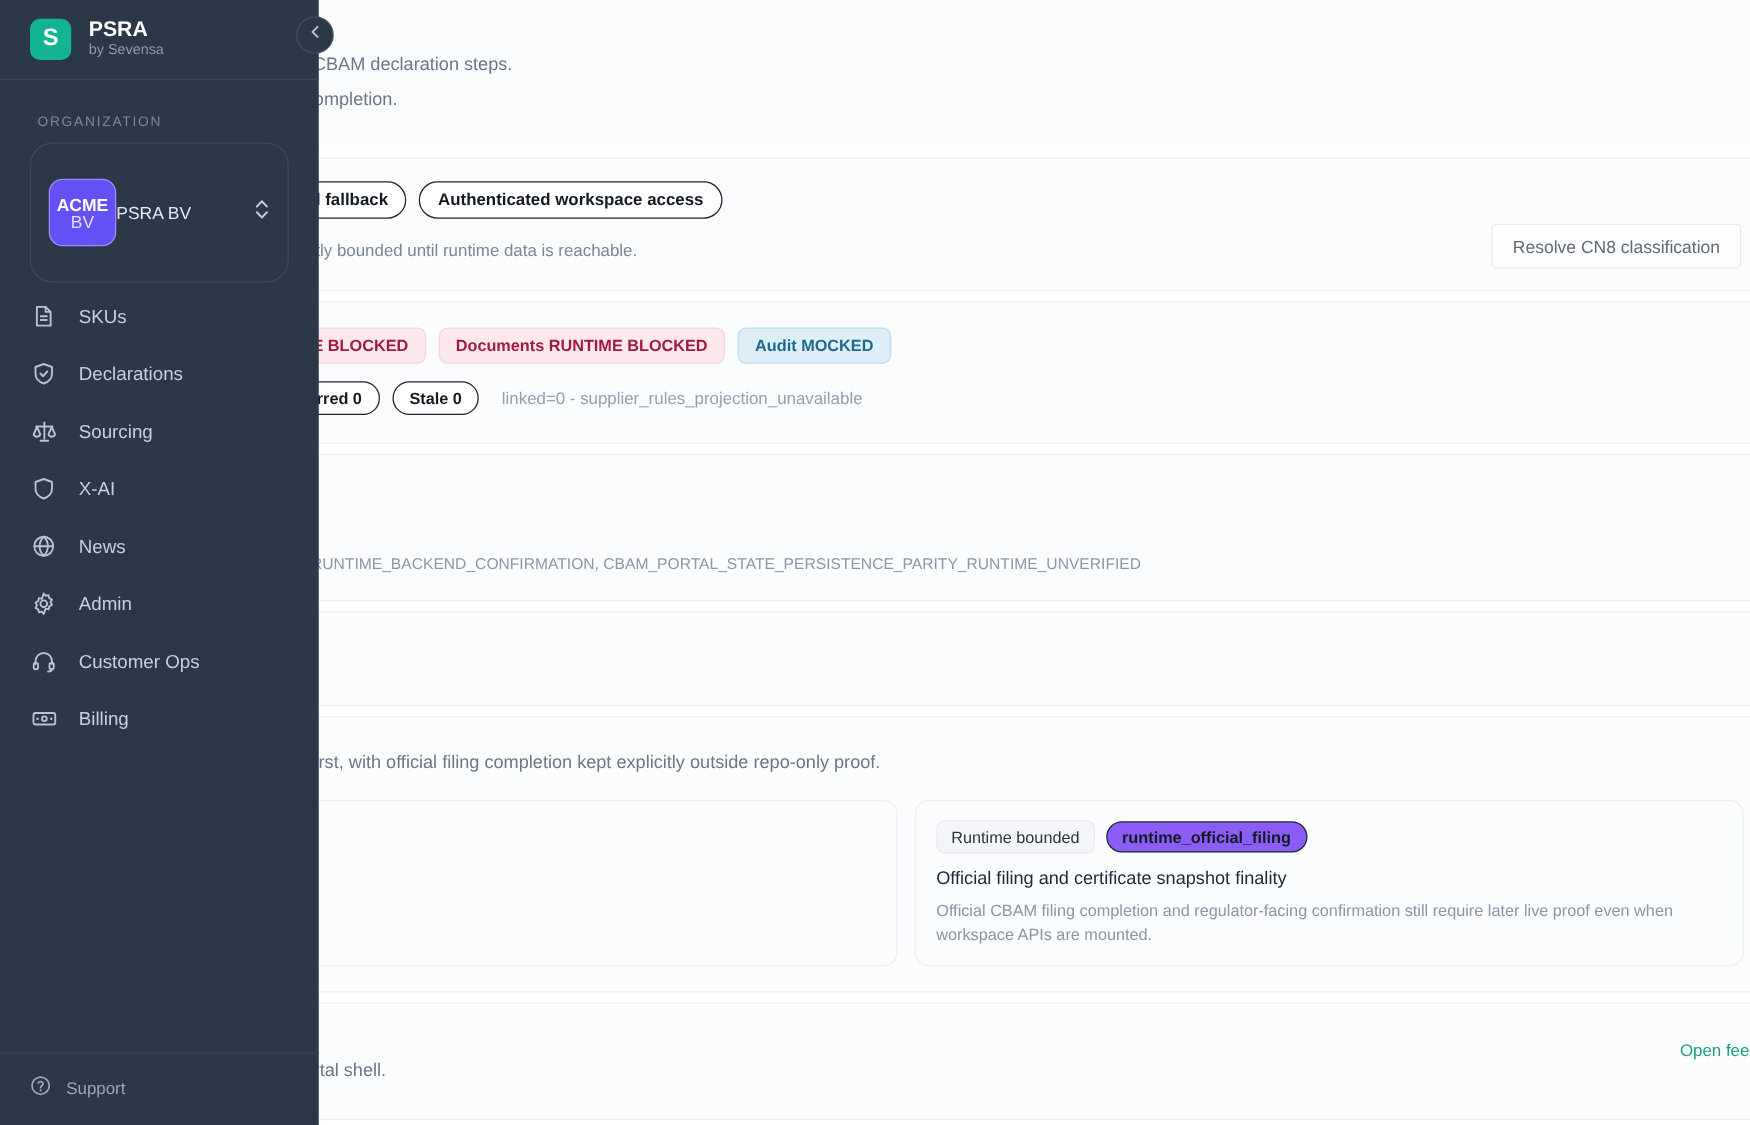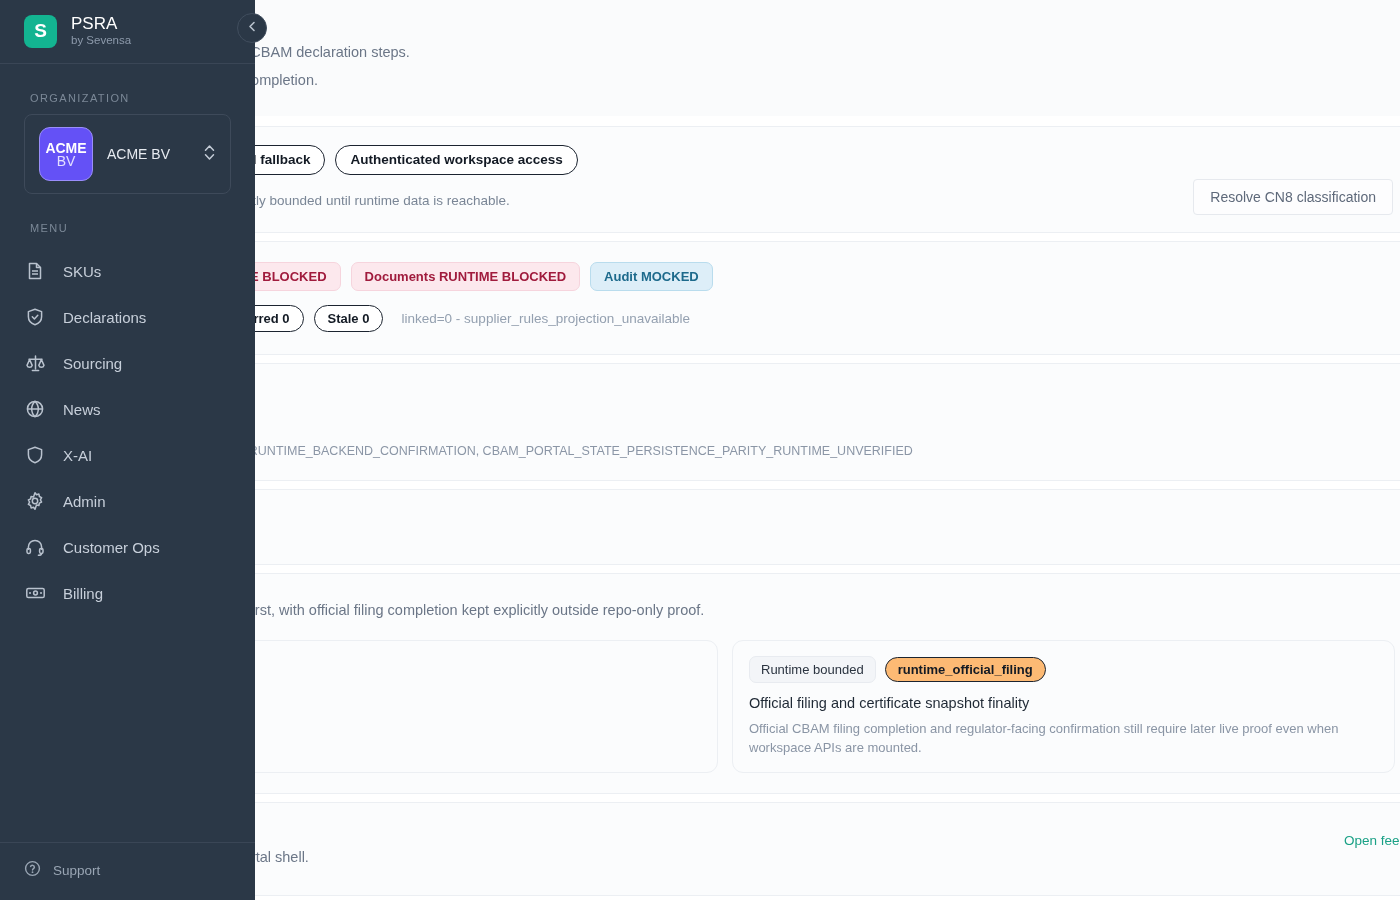--- a/index.html
+++ b/index.html
@@ -179,21 +179,21 @@
     font-weight: normal;
     color: #2b3440;
   }
   .tag-strong {
     border: 1.6px solid #1c2430;
     border-radius: 999px;
     padding: 4px 12px;
     font-size: 13px;
     font-weight: bold;
     color: #131a24;
-    background: #fdba74;
+    background: #8b5cf6;
   }
   .subcard h4 {
     font-size: 14.5px;
     font-weight: normal;
     color: #1f2935;
     margin-bottom: 8px;
   }
   .subcard p {
     font-size: 13px;
     color: #8a95a5;
@@ -234,46 +234,46 @@
     border-radius: 8px;
     background: #13b491;
     color: #ffffff;
     font-size: 19px;
     font-weight: bold;
     display: flex; align-items: center; justify-content: center;
     flex: 0 0 auto;
   }
   .brand-name {
     font-size: 17px;
-    font-weight: normal;
+    font-weight: bold;
     color: #ffffff;
     line-height: 19px;
   }
   .brand-sub {
     font-size: 11.5px;
     color: #8d9aab;
     line-height: 15px;
   }
 
   .sb-section-label {
     font-size: 11px;
     letter-spacing: 1.4px;
     color: #7b8897;
     padding: 28px 24px 10px 30px;
     text-transform: uppercase;
   }
 
   .org-card {
     margin: 0 24px;
     border: 1px solid #3e4a5a;
-    border-radius: 8px;
-    padding: 12px 14px;
+    border-radius: 18px;
+    padding: 28px 14px;
     display: flex;
     align-items: center;
-    gap: 14px;
+    gap: 0;
   }
   .org-logo {
     width: 54px; height: 54px;
     border-radius: 11px;
     background: #6451f6;
     border: 1.5px solid #9a8efb;
     display: flex; flex-direction: column;
     align-items: center; justify-content: center;
     flex: 0 0 auto;
   }
@@ -410,30 +410,29 @@
       </div>
     </div>
 
     <div class="sb-section-label">ORGANIZATION</div>
 
     <div class="org-card">
       <div class="org-logo">
         <div class="t1">ACME</div>
         <div class="t2">BV</div>
       </div>
-      <div class="org-name">ACME BV</div>
+      <div class="org-name">PSRA BV</div>
       <span class="chev-updown">
         <svg width="13" height="19" viewBox="0 0 13 19" fill="none" stroke="currentColor" stroke-width="1.5" stroke-linecap="round" stroke-linejoin="round">
             <path d="M2.5 7.2 L6.5 3 L10.5 7.2"></path>
             <path d="M2.5 11.8 L6.5 16 L10.5 11.8"></path>
           </svg>
       </span>
     </div>
 
-    <div class="sb-section-label">MENU</div>
 
     <nav class="menu-list">
 
 
       <div class="menu-item">
         <span class="mi-icon">
           <svg width="20" height="20" viewBox="0 0 20 20" fill="none" stroke="currentColor" stroke-width="1.5" stroke-linejoin="round">
               <path d="M4.5 2.5h7l4 4v11h-11z"></path>
               <path d="M11.5 2.5v4h4"></path>
               <path d="M7 10h6M7 13h6"></path>
@@ -460,36 +459,36 @@
               <path d="M2 12.4 4.6 6.6 7.2 12.4a2.7 2.7 0 0 1-5.2 0z"></path>
               <path d="M13.8 12.4 16.4 6.6 19 12.4a2.7 2.7 0 0 1-5.2 0z"></path>
               <path d="M7.4 17.6h6.2"></path>
             </svg>
         </span>
         <span>Sourcing</span>
       </div>
 
       <div class="menu-item">
         <span class="mi-icon">
+          <svg width="20" height="20" viewBox="0 0 20 20" fill="none" stroke="currentColor" stroke-width="1.5" stroke-linejoin="round">
+              <path d="M10 2.2 16.6 4.6v5.2c0 4-2.8 6.8-6.6 8-3.8-1.2-6.6-4-6.6-8V4.6z"></path>
+            </svg>
+        </span>
+        <span>X-AI</span>
+      </div>
+
+      <div class="menu-item">
+        <span class="mi-icon">
           <svg width="20" height="20" viewBox="0 0 20 20" fill="none" stroke="currentColor" stroke-width="1.5">
               <circle cx="10" cy="10" r="7.6"></circle>
               <path d="M2.4 10h15.2"></path>
               <path d="M10 2.4c2.2 2 3.3 4.7 3.3 7.6s-1.1 5.6-3.3 7.6c-2.2-2-3.3-4.7-3.3-7.6S7.8 4.4 10 2.4z"></path>
             </svg>
         </span>
         <span>News</span>
-      </div>
-
-      <div class="menu-item">
-        <span class="mi-icon">
-          <svg width="20" height="20" viewBox="0 0 20 20" fill="none" stroke="currentColor" stroke-width="1.5" stroke-linejoin="round">
-              <path d="M10 2.2 16.6 4.6v5.2c0 4-2.8 6.8-6.6 8-3.8-1.2-6.6-4-6.6-8V4.6z"></path>
-            </svg>
-        </span>
-        <span>X-AI</span>
       </div>
 
       <div class="menu-item">
         <span class="mi-icon">
           <svg width="20" height="20" viewBox="0 0 20 20" fill="none" stroke="currentColor" stroke-width="1.5" stroke-linejoin="round">
               <circle cx="10" cy="10" r="2.7"></circle>
               <path d="M10 1.8l1.5 1.9 2.4-.6.5 2.4 2.2 1.1-1.2 2.2 1.2 2.2-2.2 1.1-.5 2.4-2.4-.6L10 18.2l-1.5-1.9-2.4.6-.5-2.4-2.2-1.1 1.2-2.2L3.4 9l2.2-1.1.5-2.4 2.4.6z"></path>
             </svg>
         </span>
         <span>Admin</span>

